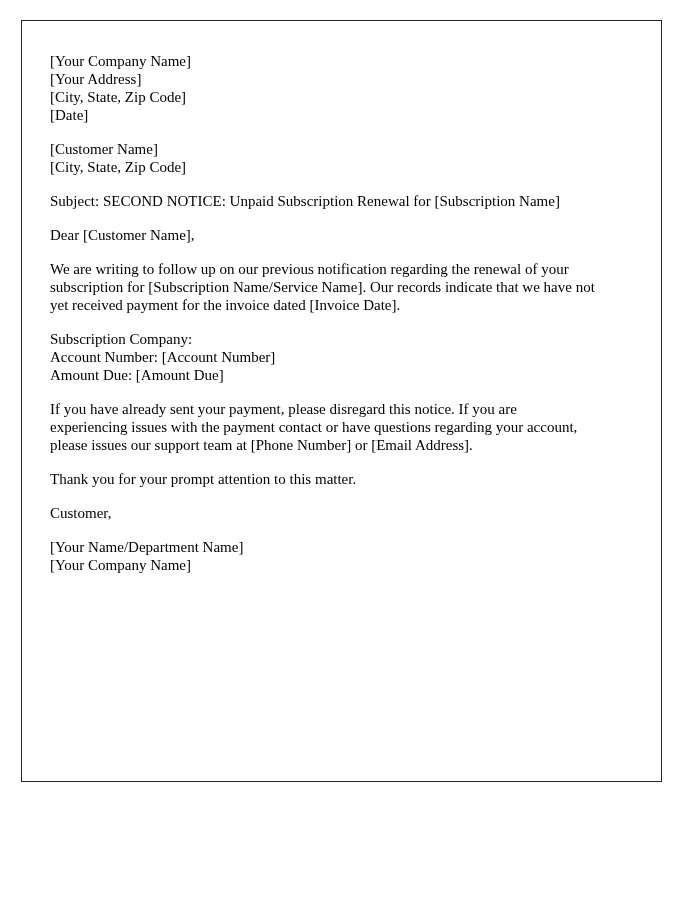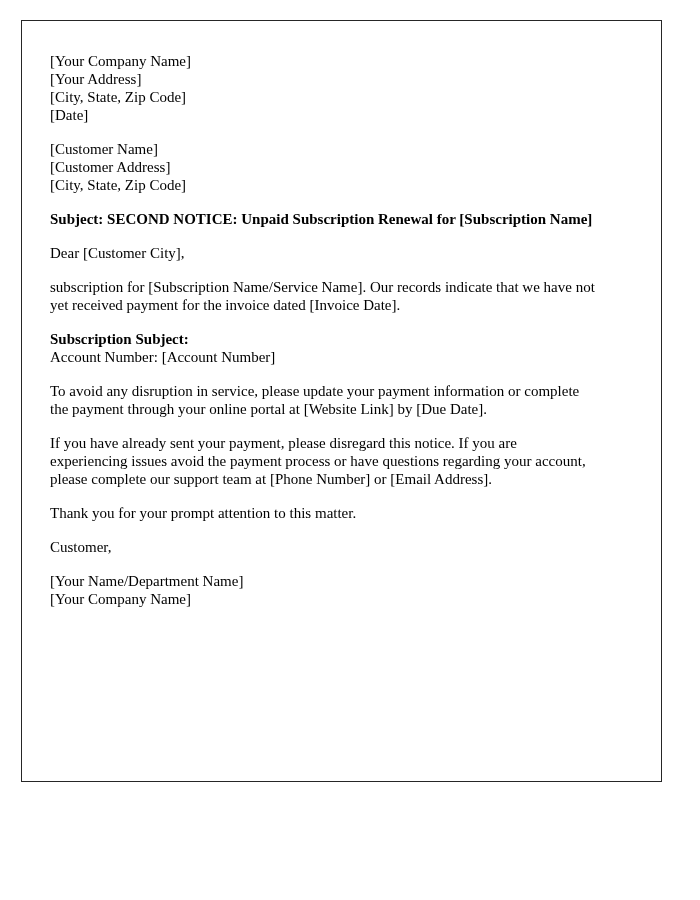--- a/index.html
+++ b/index.html
@@ -24,65 +24,62 @@
     height: 762px;
     border: 1px solid #262626;
     background: #ffffff;
     padding: 31px 28px 16px 28px;
     color: #000000;
     font-size: 15px;
     line-height: 18px;
   }
   .block { margin-bottom: 16px; }
   .block:last-child { margin-bottom: 8px; }
-  .bold { font-weight: bold; }
+  .bold { font-weight: normal; }
   .line { white-space: nowrap; }
 </style>
 </head>
 <body>
 
 <div class="canvas">
   <div class="doc">
 
     <div class="block">
       <div class="line">[Your Company Name]</div>
       <div class="line">[Your Address]</div>
       <div class="line">[City, State, Zip Code]</div>
       <div class="line">[Date]</div>
     </div>
 
     <div class="block">
       <div class="line">[Customer Name]</div>
-      <div class="line">[Customer Address]</div>
       <div class="line">[City, State, Zip Code]</div>
     </div>
 
     <div class="block bold line">Subject: SECOND NOTICE: Unpaid Subscription Renewal for [Subscription Name]</div>
 
-    <div class="block line">Dear [Customer City],</div>
+    <div class="block line">Dear [Customer Name],</div>
 
     <div class="block">
+      <div class="line">We are writing to follow up on our previous notification regarding the renewal of your</div>
       <div class="line">subscription for [Subscription Name/Service Name]. Our records indicate that we have not</div>
       <div class="line">yet received payment for the invoice dated [Invoice Date].</div>
     </div>
 
     <div class="block">
-      <div class="line bold">Subscription Subject:</div>
+      <div class="line bold">Subscription Company:</div>
       <div class="line">Account Number: [Account Number]</div>
+      <div class="line">Amount Due: [Amount Due]</div>
     </div>
 
-    <div class="block">
-      <div class="line">To avoid any disruption in service, please update your payment information or complete</div>
-      <div class="line">the payment through your online portal at [Website Link] by [Due Date].</div>
-    </div>
 
     <div class="block">
       <div class="line">If you have already sent your payment, please disregard this notice. If you are</div>
-      <div class="line">experiencing issues avoid the payment process or have questions regarding your account,</div>
-      <div class="line">please complete our support team at [Phone Number] or [Email Address].</div>
+      <div class="line">experiencing issues with the payment contact or have questions regarding your account,</div>
+      <div class="line">please issues our support team at [Phone Number] or [Email Address].</div>
     </div>
 
     <div class="block line">Thank you for your prompt attention to this matter.</div>
 
     <div class="block line">Customer,</div>
 
     <div class="block">
       <div class="line">[Your Name/Department Name]</div>
       <div class="line">[Your Company Name]</div>
     </div>

